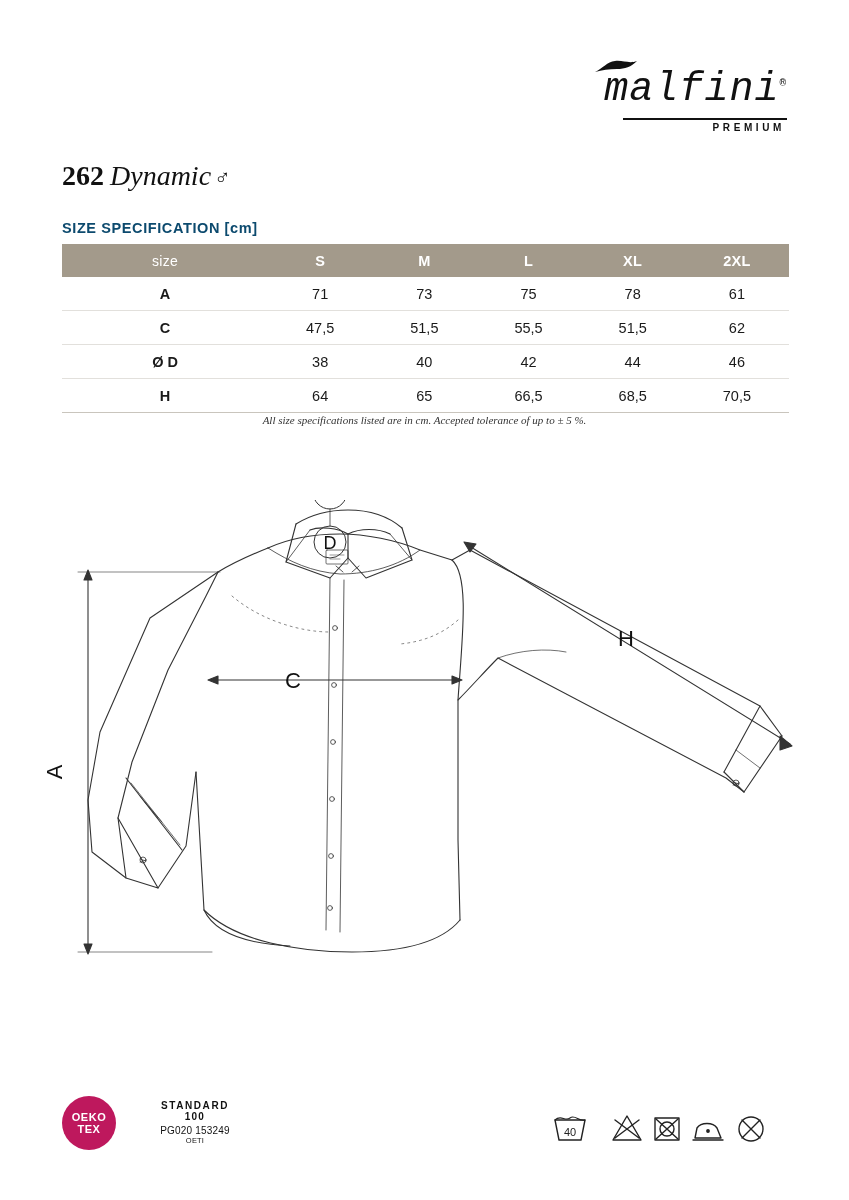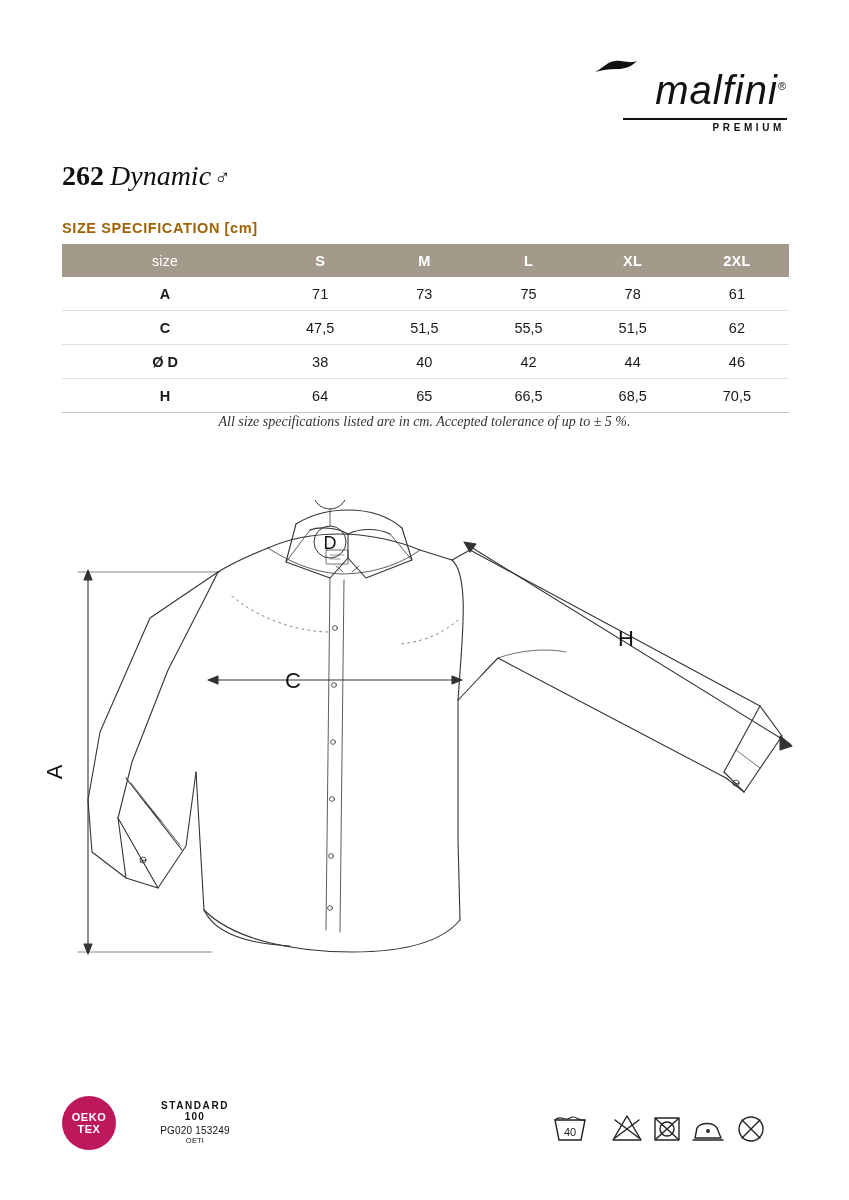--- a/index.html
+++ b/index.html
@@ -19,21 +19,21 @@
   
   .brand {
     position: absolute;
     top: 52px;
     right: 62px;
     width: 220px;
     height: 72px;
     text-align: right;
   }
   .brand-word {
-    font-family: Liberation Sans, sans-serif;
+    font-family: Liberation Mono, monospace;
     font-style: italic;
     font-size: 40px;
     letter-spacing: 1px;
     color: #111;
     line-height: 1;
     display: inline-block;
     position: relative;
     top: 18px;
   }
   .brand-reg {
@@ -78,21 +78,21 @@
   .title .gender { font-size: 22px; padding-left: 3px; }
 
   
   .section-heading {
     position: absolute;
     left: 62px;
     top: 220px;
     font-size: 14.5px;
     font-weight: bold;
     letter-spacing: 0.6px;
-    color: #a16207;
+    color: #0c4a6e;
   }
 
   
   .size-table {
     position: absolute;
     left: 62px;
     top: 244px;
     width: 727px;
     border-collapse: collapse;
     table-layout: fixed;
@@ -125,21 +125,21 @@
   .size-table col.cx { width: 91px; }
 
   .table-note {
     position: absolute;
     left: 0;
     top: 414px;
     width: 849px;
     text-align: center;
     font-family: "Liberation Serif", serif;
     font-style: italic;
-    font-size: 14px;
+    font-size: 11px;
     color: #333;
   }
 
   
   .drawing {
     position: absolute;
     left: 0;
     top: 500px;
     width: 849px;
     height: 480px;

